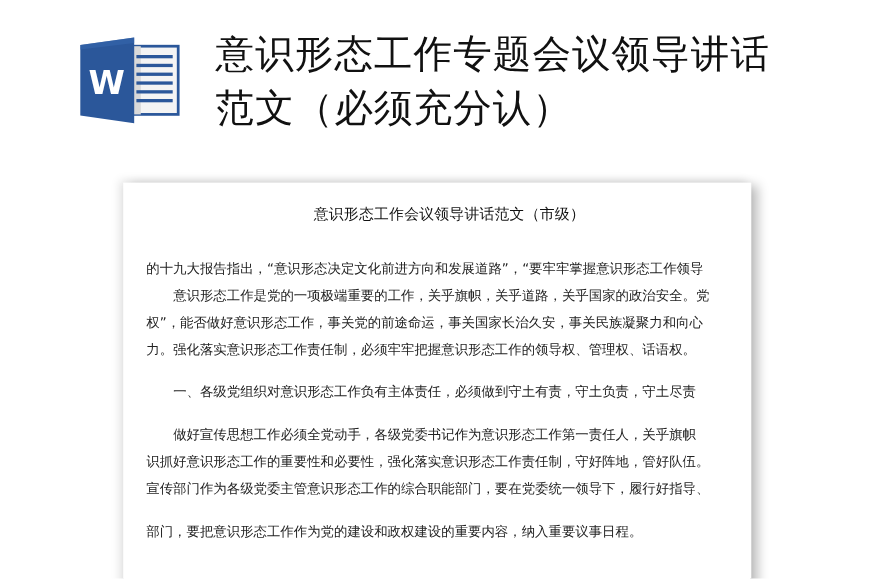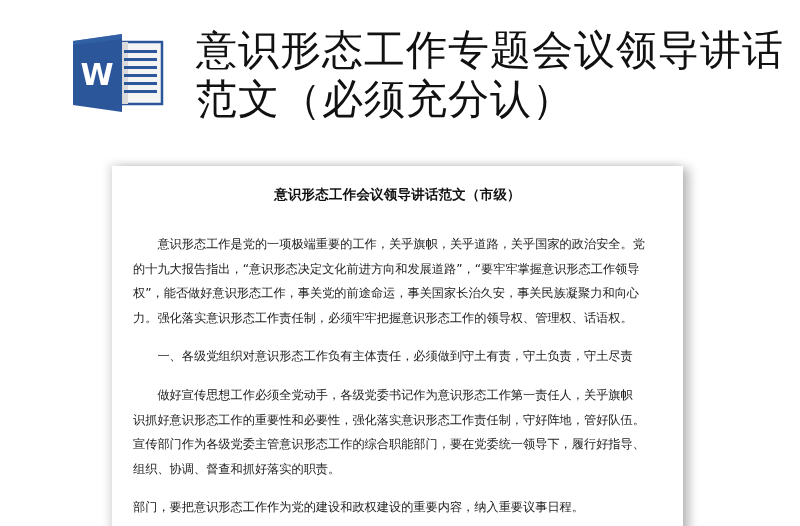--- a/index.html
+++ b/index.html
@@ -21,44 +21,45 @@
     }
     .word-icon {
       position: absolute;
       left: 72px; top: 33px;
       width: 92px; height: 80px;
     }
     .title {
       position: absolute;
       left: 196px; top: 26px;
       width: 580px;
-      font-size: 41px;
+      font-size: 35px;
       line-height: 49px;
       color: #111111;
       font-weight: 500;
       letter-spacing: 1px;
     }
     .title .line { display: block; white-space: nowrap; }
 
     .page {
       position: absolute;
       left: 112px; top: 166px;
       width: 571px; height: 400px;
       background: #ffffff;
       box-shadow: 6px 2px 10px rgba(0,0,0,0.28), -4px -2px 8px rgba(0,0,0,0.10);
     }
     .doc-title {
       position: absolute;
       left: 0; top: 20px;
       width: 571px;
       text-align: center;
       font-size: 13.5px;
-      font-weight: bold;
+      font-weight: normal;
       color: #111;
       letter-spacing: 0.2px;
+      padding-left: 11px;
     }
     .doc-body {
       position: absolute;
       left: 21px; top: 66px;
       width: 516px;
       font-size: 12.2px;
       line-height: 24.6px;
       color: #222;
     }
     .para {
@@ -100,34 +101,33 @@
     <span class="line">意识形态工作专题会议领导讲话</span>
     <span class="line">范文（必须充分认）</span>
   </div>
 </div>
 
 <div class="page">
   <div class="doc-title">意识形态工作会议领导讲话范文（市级）</div>
 
   <div class="doc-body">
     <div class="para">
+      <span class="ln">的十九大报告指出，“意识形态决定文化前进方向和发展道路”，“要牢牢掌握意识形态工作领导</span>
       <span class="ln first" style="text-indent:2em">意识形态工作是党的一项极端重要的工作，关乎旗帜，关乎道路，关乎国家的政治安全。党</span>
-      <span class="ln">的十九大报告指出，“意识形态决定文化前进方向和发展道路”，“要牢牢掌握意识形态工作领导</span>
       <span class="ln">权”，能否做好意识形态工作，事关党的前途命运，事关国家长治久安，事关民族凝聚力和向心</span>
       <span class="ln">力。强化落实意识形态工作责任制，必须牢牢把握意识形态工作的领导权、管理权、话语权。</span>
     </div>
 
     <div class="para">
       <span class="ln first" style="text-indent:2em">一、各级党组织对意识形态工作负有主体责任，必须做到守土有责，守土负责，守土尽责</span>
     </div>
 
     <div class="para">
       <span class="ln first" style="text-indent:2em">做好宣传思想工作必须全党动手，各级党委书记作为意识形态工作第一责任人，关乎旗帜</span>
       <span class="ln">识抓好意识形态工作的重要性和必要性，强化落实意识形态工作责任制，守好阵地，管好队伍。</span>
       <span class="ln">宣传部门作为各级党委主管意识形态工作的综合职能部门，要在党委统一领导下，履行好指导、</span>
-      <span class="ln">组织、协调、督查和抓好落实的职责。</span>
     </div>
 
     <div class="para">
       <span class="ln">部门，要把意识形态工作作为党的建设和政权建设的重要内容，纳入重要议事日程。</span>
     </div>
   </div>
 </div>
 
 </body></html>

